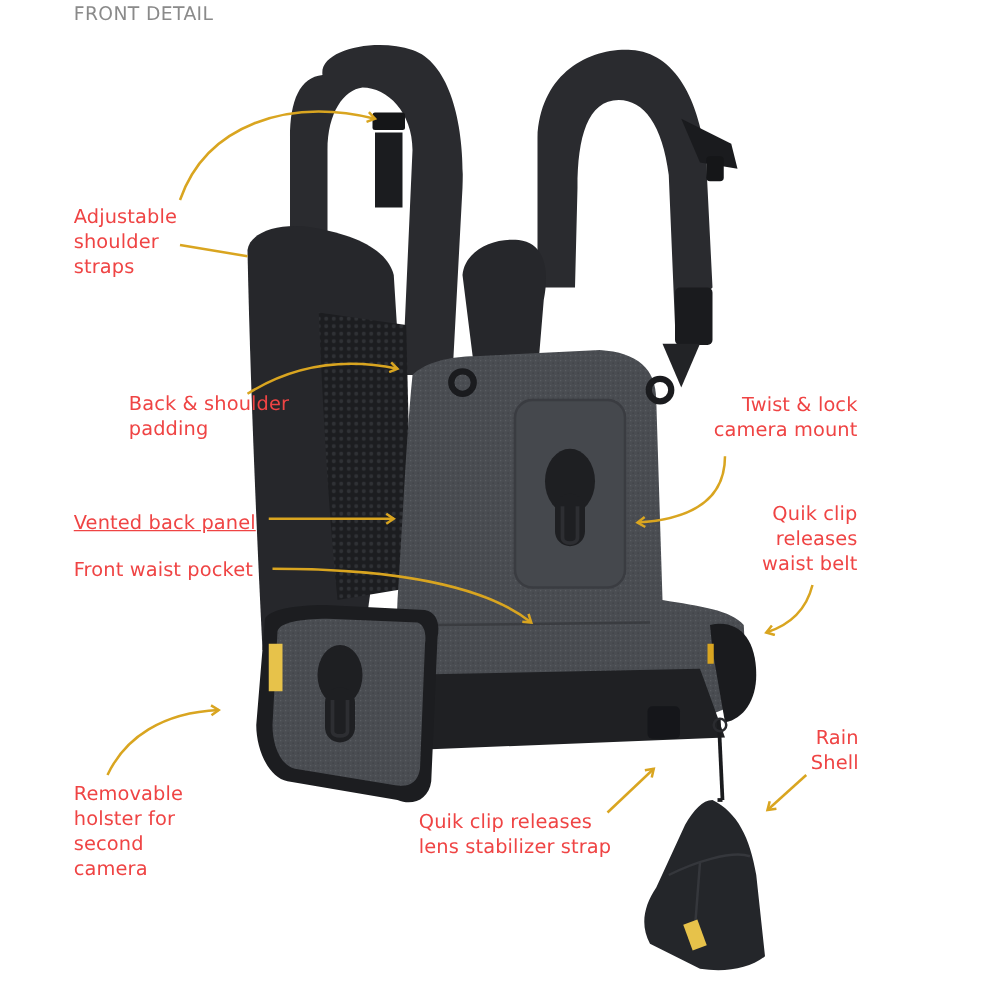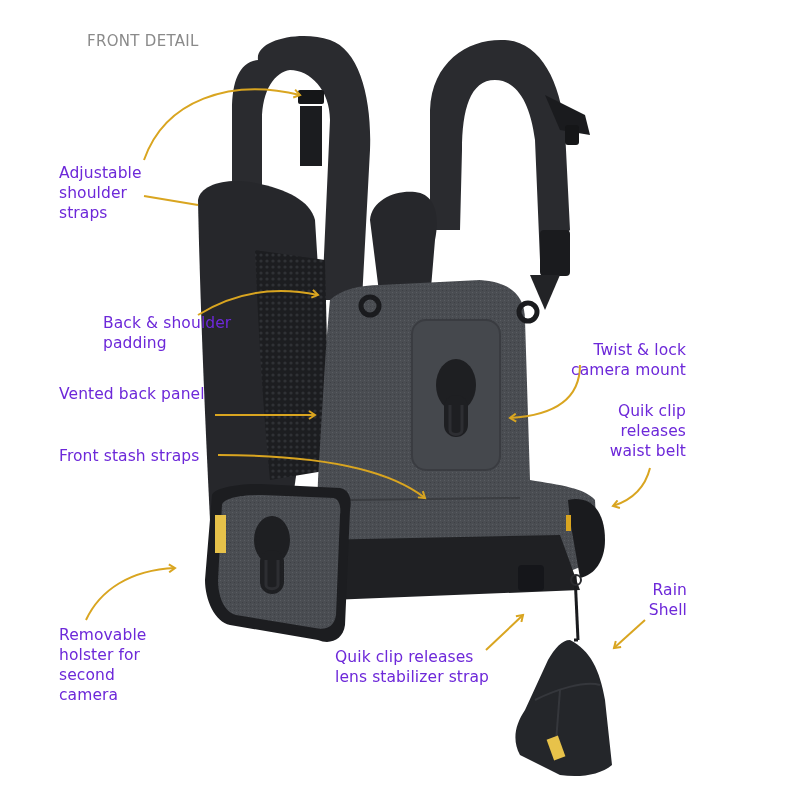--- a/index.html
+++ b/index.html
@@ -1,24 +1,24 @@
 <!DOCTYPE html>
 <html><head>
 <meta charset="utf-8">
 <style>
   html, body { margin: 0; padding: 0; background: #ffffff; }
   body { width: 800px; height: 800px; position: relative; overflow: hidden;
          font-family: "DejaVu Sans", "Liberation Sans", sans-serif; }
   .stage { position: absolute; left: 0; top: 0; width: 800px; height: 800px; }
-  .label { position: absolute; color: #6d28d9; font-size: 15.5px; line-height: 20px;
+  .label { position: absolute; color: #ef4444; font-size: 15.5px; line-height: 20px;
            letter-spacing: 0.1px; white-space: pre-line; }
   .label.right { text-align: right; }
   .label.center { text-align: right; }
-  .title { position: absolute; left: 59px; top: 32px; color: #8a8a8a; font-size: 15px;
-           letter-spacing: 0.3px; margin-left: 28px; }
+  .title { position: absolute; left: 59px; top: 2px; color: #8a8a8a; font-size: 15px;
+           letter-spacing: 0.3px; }
   svg { position: absolute; left: 0; top: 0; }
 </style>
 </head>
 <body>
 
 <div class="stage">
 
   <svg width="800" height="800" viewBox="0 0 800 800">
     <defs>
       <pattern id="heather" width="4" height="4" patternUnits="userSpaceOnUse">
@@ -111,23 +111,23 @@
     </g>
   </svg>
 
   <div class="title">FRONT DETAIL</div>
 
   <div class="label" style="left:59px; top:163px;">Adjustable
 shoulder
 straps</div>
   <div class="label" style="left:59px; top:313px;margin-left:44px;">Back &amp; shoulder
 padding</div>
-  <div class="label" style="left:59px; top:384px;">Vented back panel</div>
-  <div class="label" style="left:59px; top:446px;">Front stash straps</div>
-  <div class="label right" style="right:114px; top:314px;margin-top:26px;">Twist &amp; lock
+  <div class="label" style="left:59px; top:408px;text-decoration:underline;">Vented back panel</div>
+  <div class="label" style="left:59px; top:446px;">Front waist pocket</div>
+  <div class="label right" style="right:114px; top:314px;">Twist &amp; lock
 camera mount</div>
   <div class="label right" style="right:114px; top:401px;">Quik clip
 releases
 waist belt</div>
   <div class="label" style="left:335px; top:647px;">Quik clip releases
 lens stabilizer strap</div>
   <div class="label" style="left:59px; top:625px;">Removable
 holster for
 second
 camera</div>

